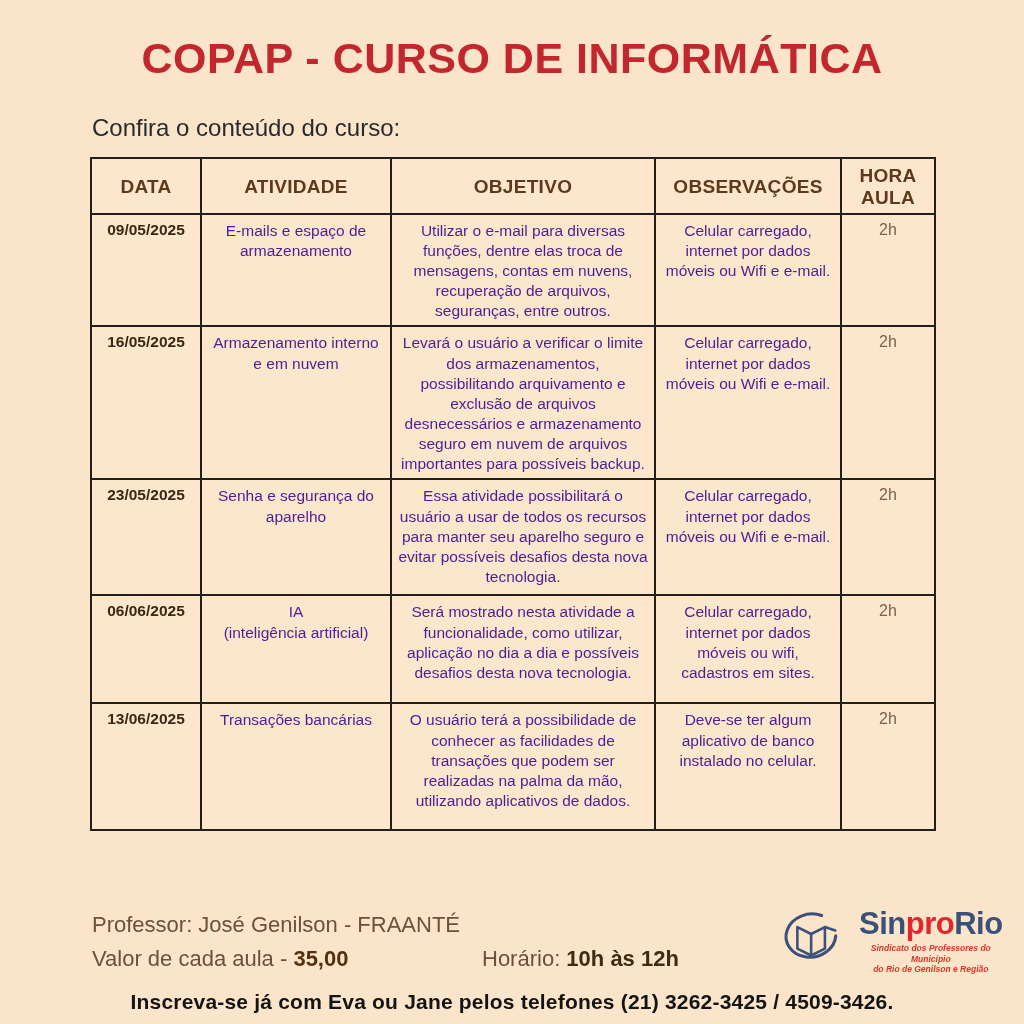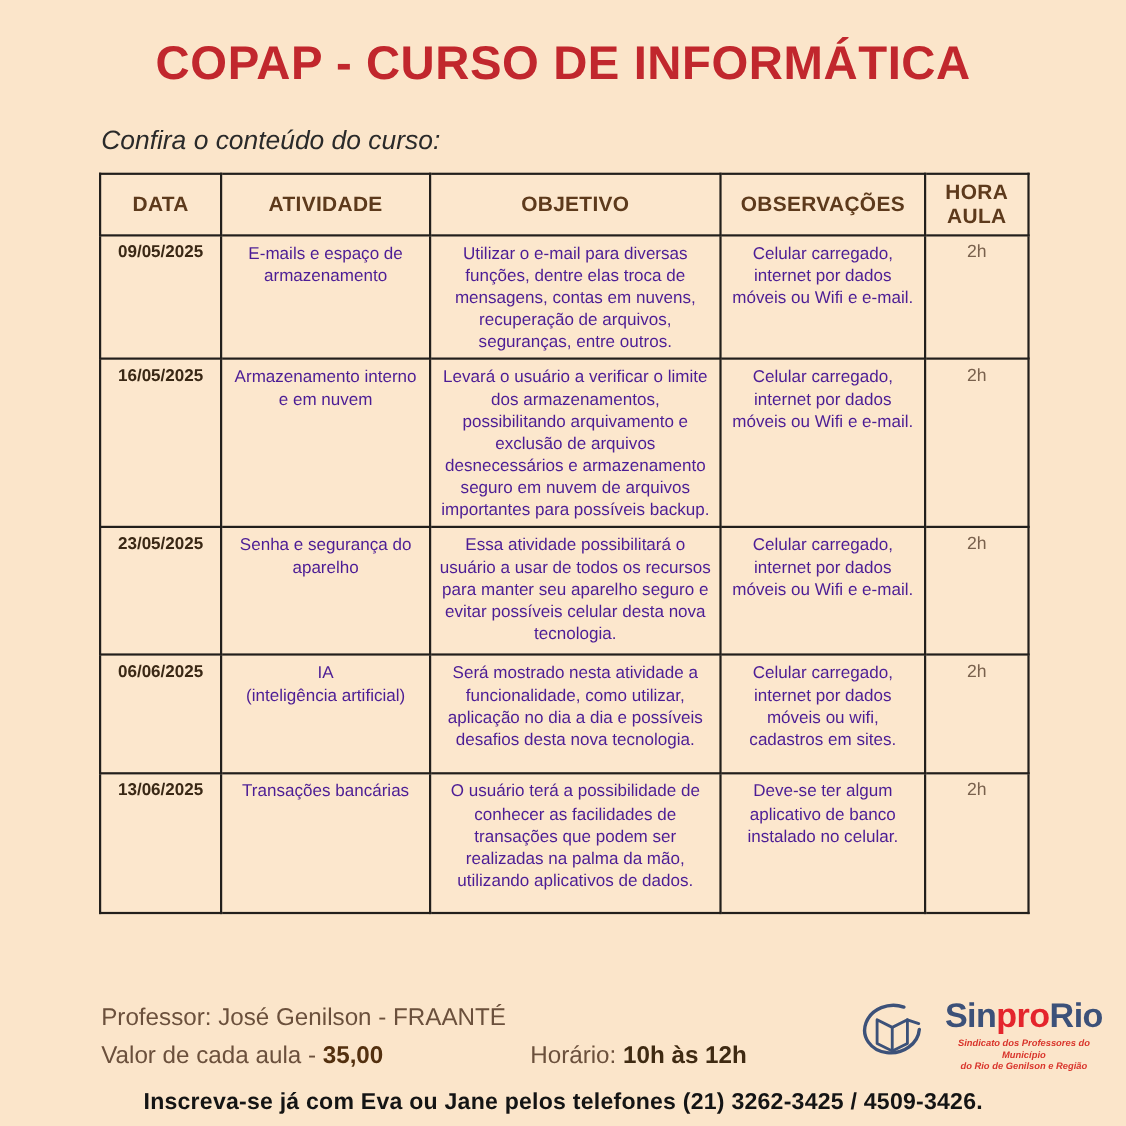--- a/index.html
+++ b/index.html
@@ -13,21 +13,21 @@
   .canvas{position:absolute;left:0;top:0;width:952px;height:1024px;}
 
   .title{
     position:absolute;left:0;top:34px;width:1024px;
     text-align:center;
     font-size:43px;font-weight:800;letter-spacing:.5px;
     color:#c1272d;
   }
   .subtitle{
     position:absolute;left:92px;top:114px;
-    font-size:24px;font-style:italic;color:#2a2a2a;
+    font-size:24px;color:#2a2a2a;
   }
 
   table.course{
     position:absolute;left:90px;top:157px;
     width:844px;
     border-collapse:collapse;table-layout:fixed;
     background:#fce7cd;
   }
   table.course th, table.course td{
     border:2px solid #221f1c;
@@ -125,21 +125,21 @@
     <tr class="r1">
       <td class="date">16/05/2025</td>
       <td class="body">Armazenamento interno e em nuvem</td>
       <td class="body">Levará o usuário a verificar o limite dos armazenamentos, possibilitando arquivamento e exclusão de arquivos desnecessários e armazenamento seguro em nuvem de arquivos importantes para possíveis backup.</td>
       <td class="body">Celular carregado, internet por dados móveis ou Wifi e e-mail.</td>
       <td class="hora">2h</td>
     </tr>
     <tr class="r2">
       <td class="date">23/05/2025</td>
       <td class="body">Senha e segurança do aparelho</td>
-      <td class="body">Essa atividade possibilitará o usuário a usar de todos os recursos para manter seu aparelho seguro e evitar possíveis celular desta nova tecnologia.</td>
+      <td class="body">Essa atividade possibilitará o usuário a usar de todos os recursos para manter seu aparelho seguro e evitar possíveis desafios desta nova tecnologia.</td>
       <td class="body">Celular carregado, internet por dados móveis ou Wifi e e-mail.</td>
       <td class="hora">2h</td>
     </tr>
     <tr class="r4">
       <td class="date">06/06/2025</td>
       <td class="body">IA
 (inteligência artificial)</td>
       <td class="body">Será mostrado nesta atividade a funcionalidade, como utilizar, aplicação no dia a dia e possíveis desafios desta nova tecnologia.</td>
       <td class="body">Celular carregado, internet por dados móveis ou wifi, cadastros em sites.</td>
       <td class="hora">2h</td>

